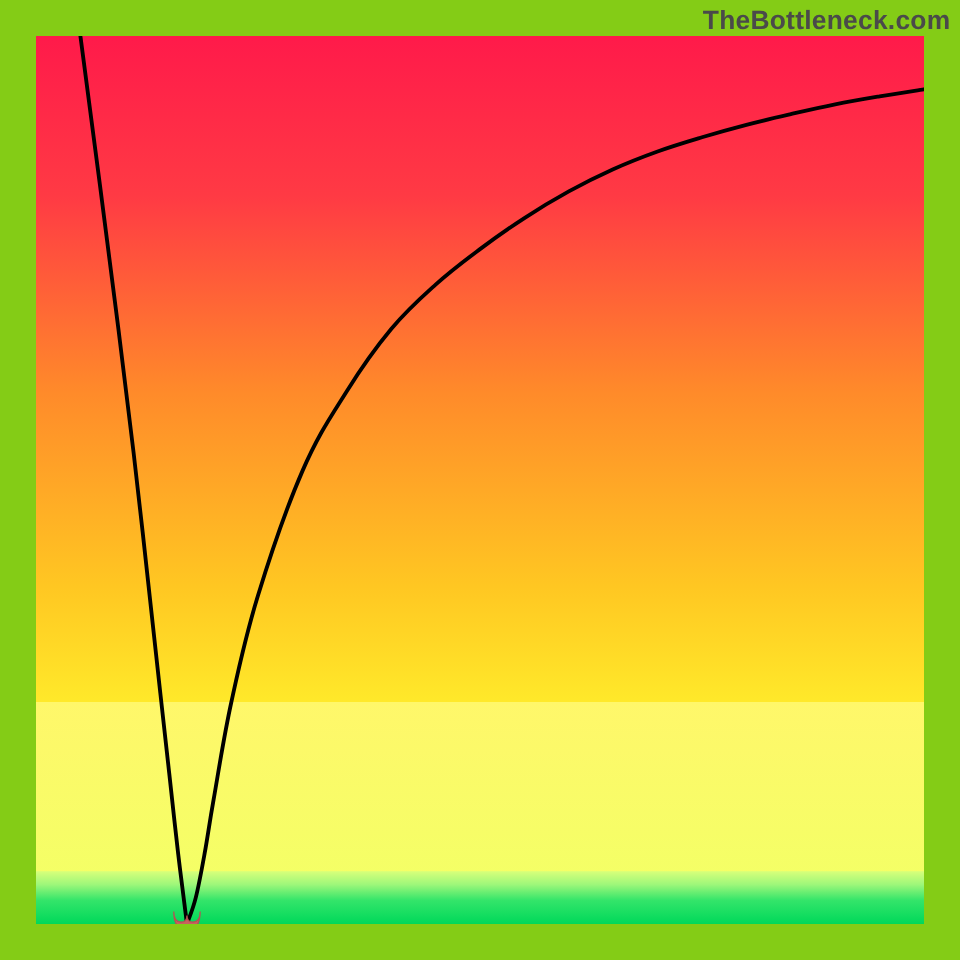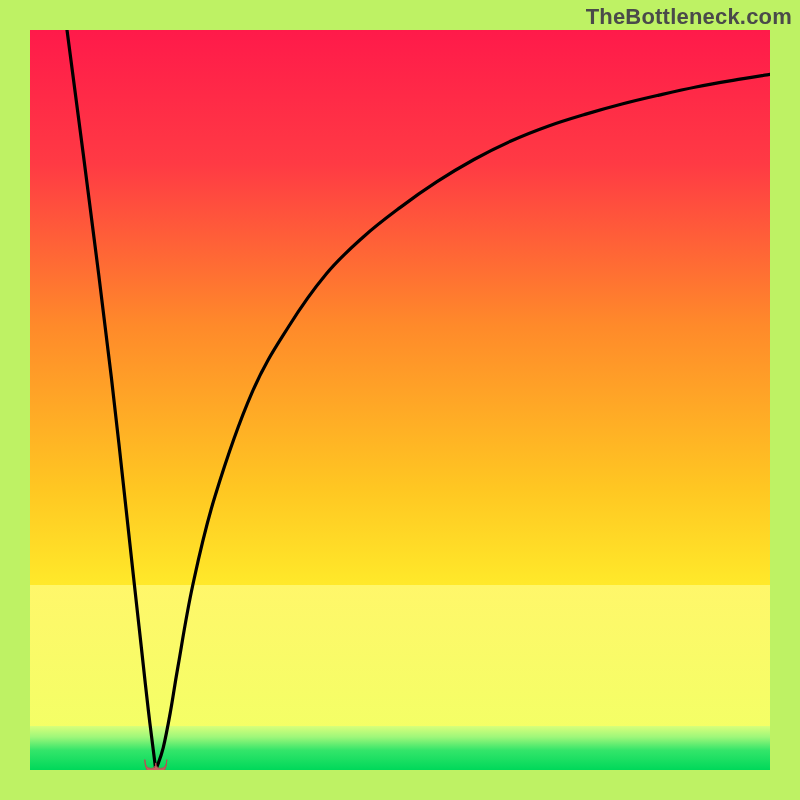--- a/index.html
+++ b/index.html
@@ -8,21 +8,21 @@
     width: 800px;
     height: 800px;
     overflow: hidden;
     background: #000;
     font-family: Arial, Helvetica, sans-serif;
   }
   .frame {
     position: relative;
     width: 800px;
     height: 800px;
-    background: #bef264;
+    background: #84cc16;
     text-decoration: underline;
   }
   .plot {
     position: absolute;
     left: 30px;
     top: 30px;
     width: 740px;
     height: 740px;
   }
   .watermark {

